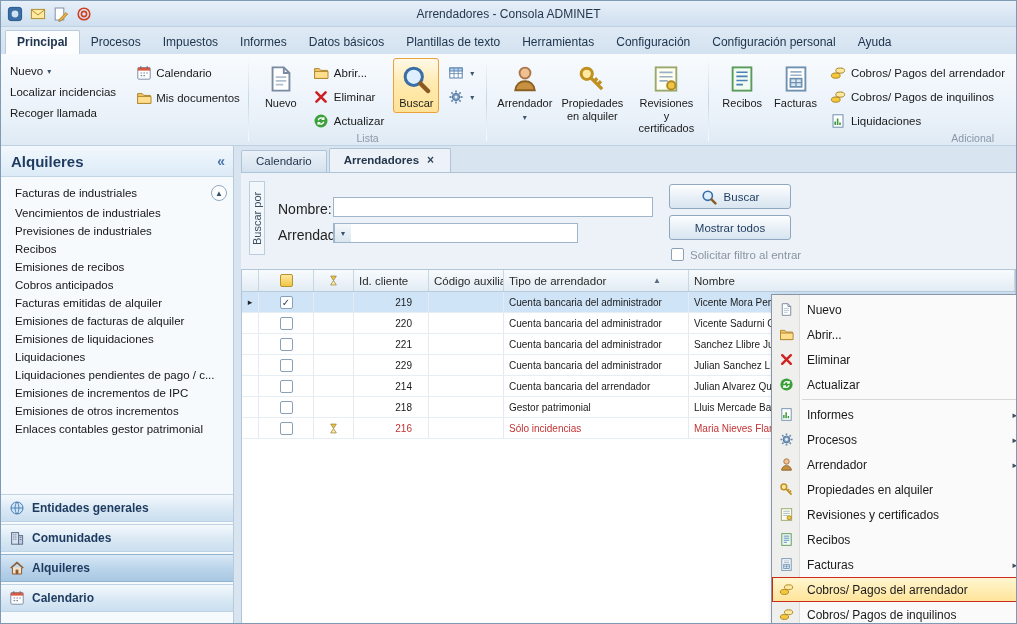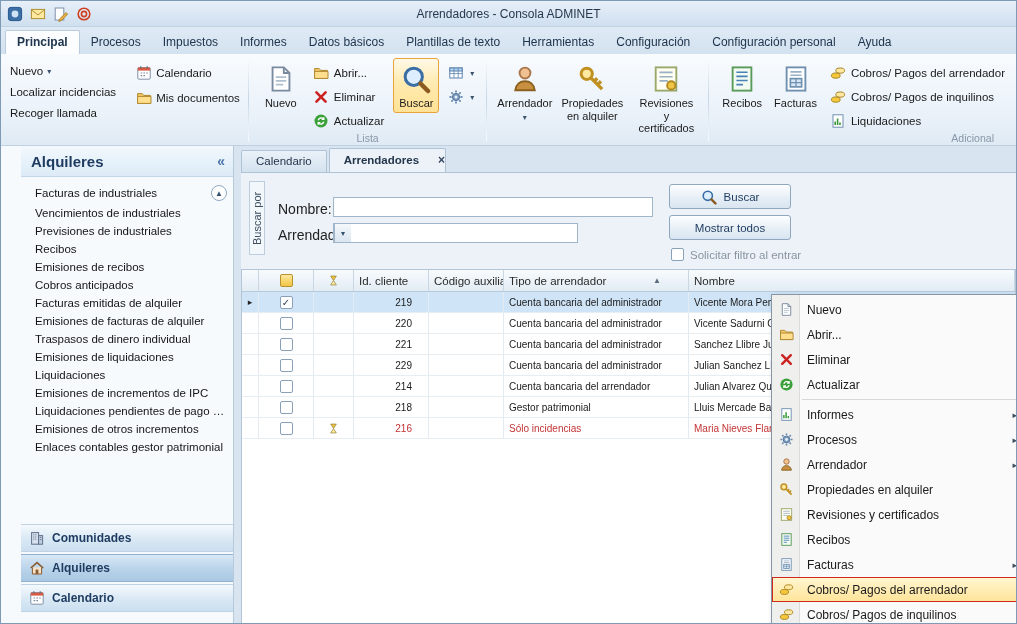--- a/index.html
+++ b/index.html
@@ -37,38 +37,38 @@
   .bigbtn .blabel{ font-size:11px; text-align:center; line-height:1.15; white-space:normal; }
   .bigbtn.active{ border:1px solid #e8a33d; background:linear-gradient(#fff9e8,#ffeab0 45%,#ffe296); }
   .scol{ display:flex; flex-direction:column; gap:6px; padding:6px 4px 0; }
   .sbtn{ display:flex; align-items:center; gap:5px; font-size:11.5px; white-space:nowrap; padding:1px 3px; border-radius:2px; cursor:default; }
   .sbtn .caret{ margin-left:1px; }
 
   
   .body{ display:flex; height:479px; }
 
   
-  .sidebar{ width:233px; background:#f6fafd; border-right:1px solid #b7cadc; display:flex; flex-direction:column;padding-left:20px; }
+  .sidebar{ width:233px; background:#f6fafd; border-right:1px solid #b7cadc; display:flex; flex-direction:column; }
   .side-head{ height:31px; background:linear-gradient(#f2f8fd,#dcebf7); border-bottom:1px solid #c4d6e6; display:flex; align-items:center; padding:0 8px 0 10px; }
   .side-title{ font-size:15px; font-weight:bold; color:#1d3a5f; flex:1; }
   .side-collapse{ color:#4a76a8; font-size:14px; font-weight:bold; cursor:default; }
   .side-list{ padding-top:5px; }
   .side-item{ display:flex; align-items:center; font-size:11.5px; color:#151515; padding:3px 6px 3px 14px; white-space:nowrap; overflow:hidden; cursor:default; }
   .side-item span.lbl{ flex:1; overflow:hidden; text-overflow:ellipsis; }
   .scroll-up{ width:16px; height:16px; border:1px solid #8fa9c2; border-radius:50%; background:#fff; color:#33506e; font-size:8px; display:flex; align-items:center; justify-content:center; }
   .side-sections{ margin-top:auto; padding-bottom:13px; }
   .side-sec{ height:28px; margin-top:2px; display:flex; align-items:center; gap:7px; padding:0 8px; font-size:12px; font-weight:bold; color:#1d3a5f;
     background:linear-gradient(#f4f9fd,#d9e8f4 55%,#cbdff0); border-top:1px solid #c0d3e4; border-bottom:1px solid #c0d3e4; cursor:default; }
   .side-sec.selected{ background:linear-gradient(#d8e8f6,#b9d3ea 55%,#a9c8e3); border-color:#8fb2d2; }
 
   
   .main{ flex:1; display:flex; flex-direction:column; padding-left:7px; background:#d8e4f0; overflow:hidden; }
   .doctabs{ height:26px; display:flex; align-items:flex-end; gap:2px; background:#d8e4f0; }
   .doctab{ padding:4px 14px 5px; font-size:11.5px; color:#24364c; background:linear-gradient(#eaf1f8,#d4e2ef); border:1px solid #aec3d6; border-bottom:none; border-radius:2px 2px 0 0; white-space:nowrap; cursor:default; }
-  .doctab.active{ background:#ecf2f8; font-weight:bold; padding-right:0; display:flex; align-items:center; gap:19px; }
+  .doctab.active{ background:#ecf2f8; font-weight:bold; padding-right:16px; display:flex; align-items:center; gap:8px; }
   .tab-close{ font-size:12px; color:#33475e; cursor:default; }
 
   .panel{ position:relative; height:97px; background:#ecf2f8; border-top:1px solid #aec3d6; }
   .vlabel{ position:absolute; left:8px; top:8px; height:74px; writing-mode:vertical-rl; transform:rotate(180deg); display:flex; align-items:center; justify-content:center;
     border:1px solid #bccedd; background:#f2f7fb; font-size:11px; color:#3c4document0; color:#3c4e60; padding:2px 1px; }
   .flabel{ position:absolute; font-size:14px; color:#222; }
   .tinput{ position:absolute; left:92px; top:24px; width:320px; height:20px; border:1px solid #9fb6ca; background:#fff; font:11.5px "Liberation Sans","DejaVu Sans",sans-serif; padding:0 4px; }
   .combo{ position:absolute; left:92px; top:50px; width:245px; height:20px; border:1px solid #9fb6ca; background:#fff; display:flex; align-items:center; }
   .combo .cval{ flex:1; font-size:11.5px; padding-left:4px; }
   .combo .cbtn{ width:17px; align-self:stretch; background:linear-gradient(#f4f8fb,#d9e5ef); border-left:1px solid #9fb6ca; display:flex; align-items:center; justify-content:center; font-size:8px; color:#33506e; }
@@ -444,42 +444,45 @@
         <div class="side-item">
             <span class="lbl">Cobros anticipados</span>
           </div>
         <div class="side-item">
             <span class="lbl">Facturas emitidas de alquiler</span>
           </div>
         <div class="side-item">
             <span class="lbl">Emisiones de facturas de alquiler</span>
           </div>
         <div class="side-item">
-            <span class="lbl">Traspasos de dinero individual</span>
-          </div>
-        <div class="side-item">
             <span class="lbl">Emisiones de liquidaciones</span>
           </div>
         <div class="side-item">
             <span class="lbl">Liquidaciones</span>
           </div>
         <div class="side-item">
+            <span class="lbl">Liquidaciones pendientes de pago / c...</span>
+          </div>
+        <div class="side-item">
             <span class="lbl">Emisiones de incrementos de IPC</span>
           </div>
         <div class="side-item">
-            <span class="lbl">Liquidaciones pendientes de pago / c...</span>
-          </div>
-        <div class="side-item">
             <span class="lbl">Emisiones de otros incrementos</span>
           </div>
         <div class="side-item">
             <span class="lbl">Enlaces contables gestor patrimonial</span>
           </div>
       </div>
       <div class="side-sections">
+        <div class="side-sec">
+            <svg class="i16">
+              <use href="#i-globe"></use>
+            </svg>
+            <span>Entidades generales</span>
+          </div>
         <div class="side-sec">
             <svg class="i16">
               <use href="#i-building"></use>
             </svg>
             <span>Comunidades</span>
           </div>
         <div class="side-sec selected">
             <svg class="i16">
               <use href="#i-house"></use>
             </svg>

